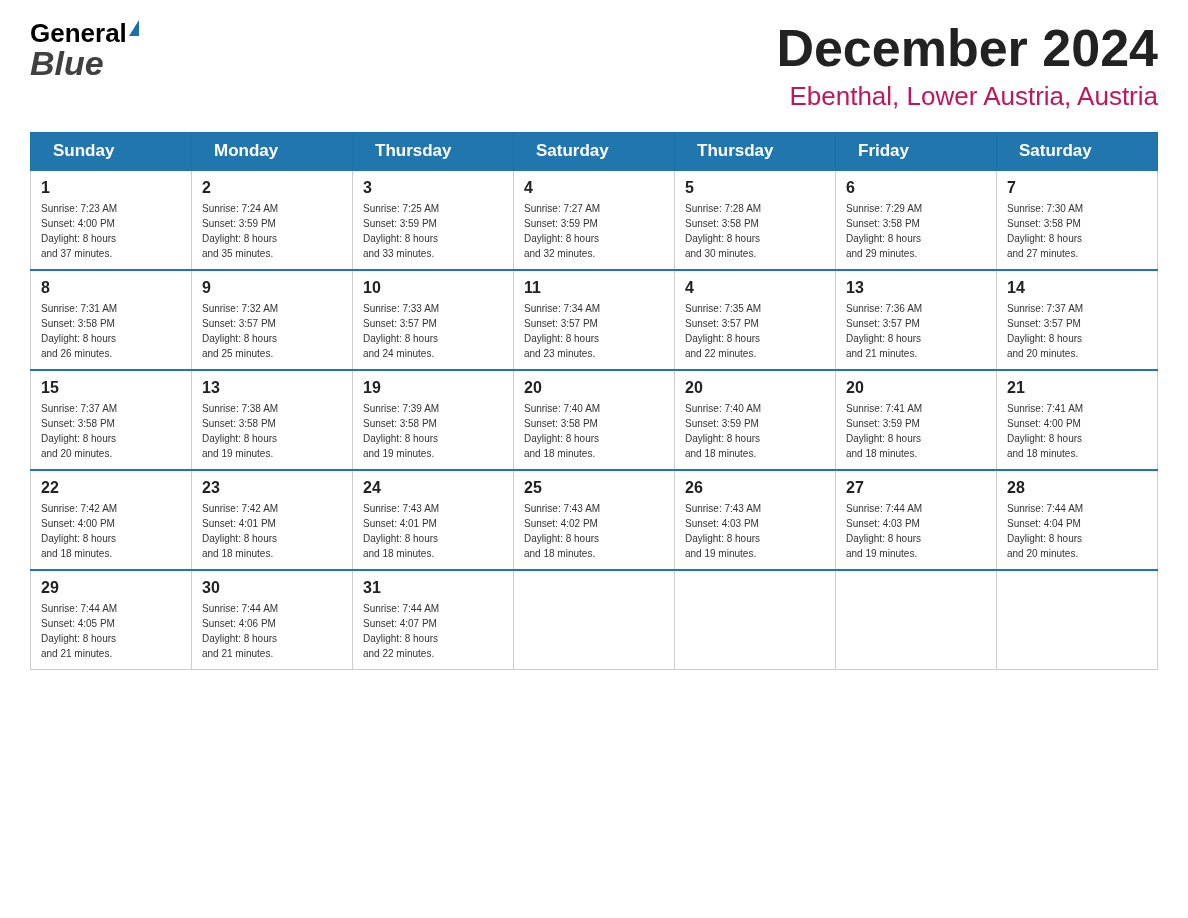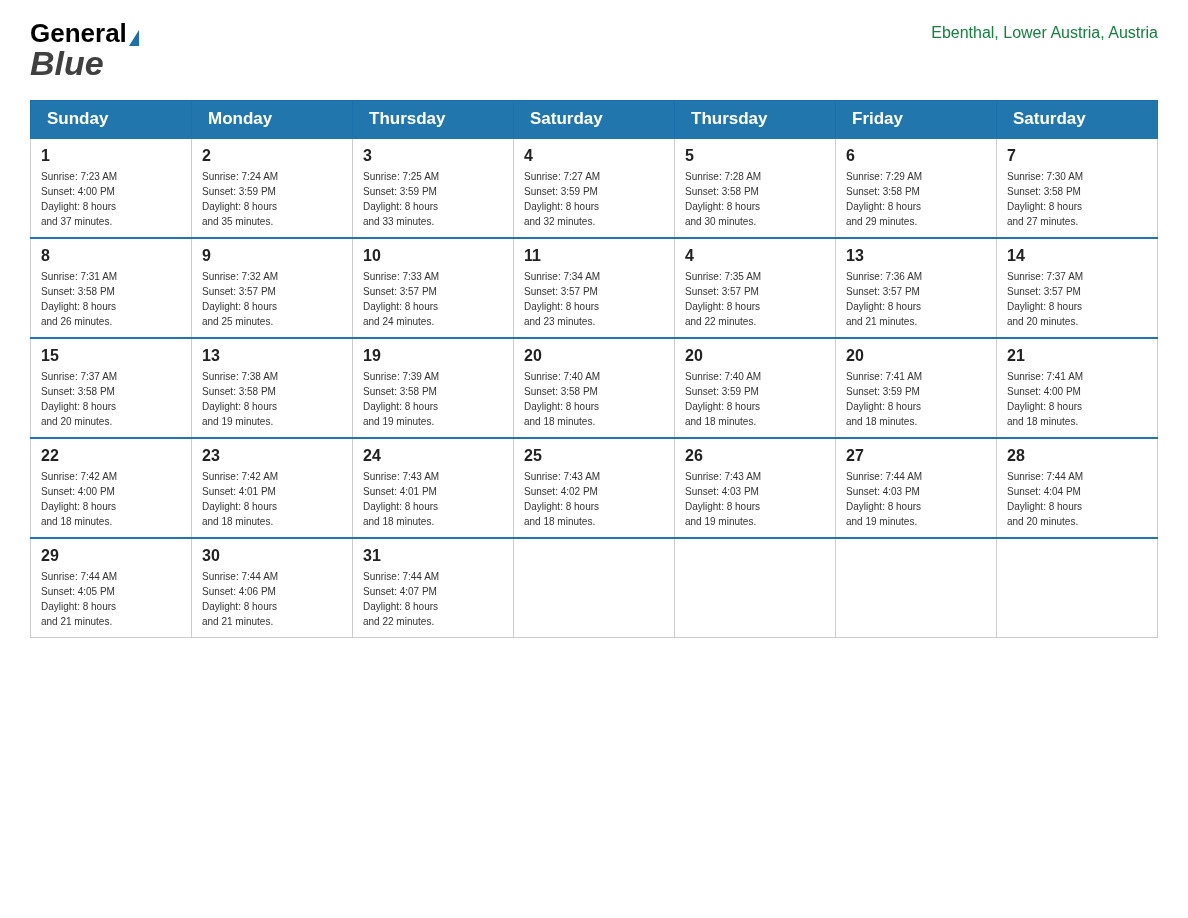--- a/index.html
+++ b/index.html
@@ -46,35 +46,35 @@
     .title-block {
       text-align: right;
     }
     .month-title {
       font-size: 52px;
       font-weight: bold;
       color: #222;
       line-height: 1.1;
     }
     .location {
-      font-size: 16px;
-      color: #15803d;
+      font-size: 26px;
+      color: #be185d;
       margin-top: 4px;
     }
     .calendar {
       width: 100%;
       border-collapse: collapse;
       border: 1px solid #aaa;
     }
     .calendar th {
       background-color: #2176ae;
       color: #fff;
       font-size: 17px;
       font-weight: bold;
-      padding: 8px 16px;
+      padding: 8px 22px;
       text-align: left;
       border: 1px solid #1a6fad;
     }
     .calendar td {
       vertical-align: top;
       padding: 8px 10px;
       border: 1px solid #ccc;
       width: calc(100% / 7);
       min-height: 110px;
     }
@@ -95,27 +95,28 @@
     }
     .week-row td {
       border-top: 2px solid #2176ae;
     }
   </style>
 </head>
 <body>
 
 <div class="header">
   <div class="logo">
-    <div style="display:flex; align-items:flex-end;">
+    <div style="display:flex; align-items:flex-start;">
       <span class="logo-general">General</span>
       <span class="logo-triangle"></span>
     </div>
     <span class="logo-blue">Blue</span>
   </div>
   <div class="title-block">
+    <div class="month-title">December 2024</div>
     <div class="location">Ebenthal, Lower Austria, Austria</div>
   </div>
 </div>
 
 <table class="calendar">
   <thead>
     <tr>
     <th>Sunday</th>
         <th>Monday</th>
         <th>Thursday</th>

